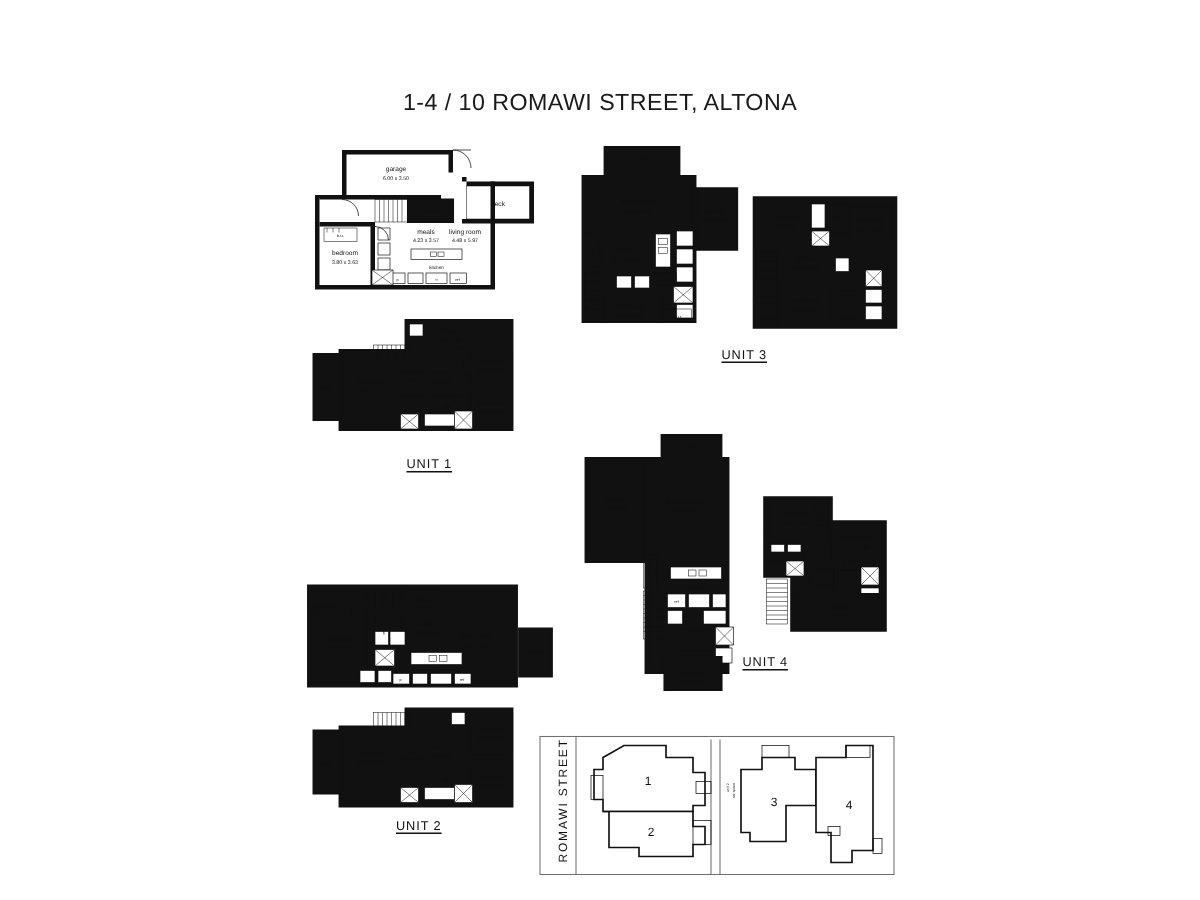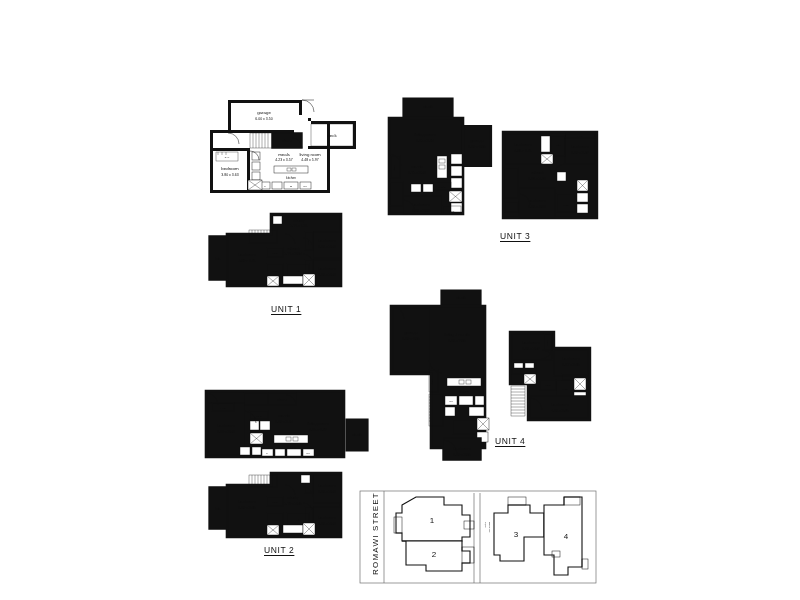--- a/index.html
+++ b/index.html
@@ -52,20 +52,21 @@
   .street{
     font-size:8px;letter-spacing:1.2px;fill:#111;
     font-family:"Liberation Sans",sans-serif;
   }
 </style>
 </head>
 <body>
 
 <div id="sheet">
 
+  <div class="title">1-4 / 10 ROMAWI STREET, ALTONA</div>
 
   <div class="plan" style="left:198px;top:92px;">
     <svg width="170" height="105" viewBox="0 0 170 105">
 
       <path class="wall" d="M12,40 L12,38 L30,38 L30,8 L104,8 L104,23 L101,23 L101,11 L33,11 L33,38 L96,38 L96,41 L15,41 L15,40 Z"></path>
       <path class="wall" d="M30,8 L30,11 L33,11 L33,8 Z"></path>
 
       <path class="door" d="M104,8 L116,8"></path>
       <path class="door" d="M104,8 A12,12 0 0,1 116,20"></path>
 
@@ -278,21 +279,21 @@
       <path class="hair" d="M84,62 L95,73 M95,62 L84,73"></path>
       <rect class="fixture" x="84" y="75" width="11" height="9"></rect>
       <rect class="fixture" x="84" y="86" width="11" height="9"></rect>
       <rect class="fixture" x="64" y="54" width="9" height="9"></rect>
 
       <path class="door" d="M48,46 A11,11 0 0,1 59,57"></path>
       <path class="door" d="M72,46 A11,11 0 0,0 61,57"></path>
       <path class="door" d="M26,76 A11,11 0 0,1 37,87"></path>
     </svg>
   </div>
-  <div class="unit-label" style="left:483px;top:231px;padding-left:17px;">UNIT 3</div>
+  <div class="unit-label" style="left:464px;top:231px;padding-left:17px;">UNIT 3</div>
 
   <div class="plan" style="left:385px;top:288px;">
     <svg width="110" height="175" viewBox="0 0 110 175">
 
       <path class="wall" d="M56,2 L96,2 L96,18 L56,18 Z" fill="none" stroke="#111" stroke-width="1.2"></path>
       <text class="rmlabel rm-name" x="76" y="11">deck</text>
 
       <path class="wall" d="M6,18 L6,86 L46,86 L46,160 L100,160 L100,18 Z" fill="none" stroke="#111" stroke-width="2.6"></path>
 
       <path class="wall" d="M8,20 L44,20 L44,84 L8,84 Z" fill="none" stroke="#111" stroke-width="1.4"></path>

